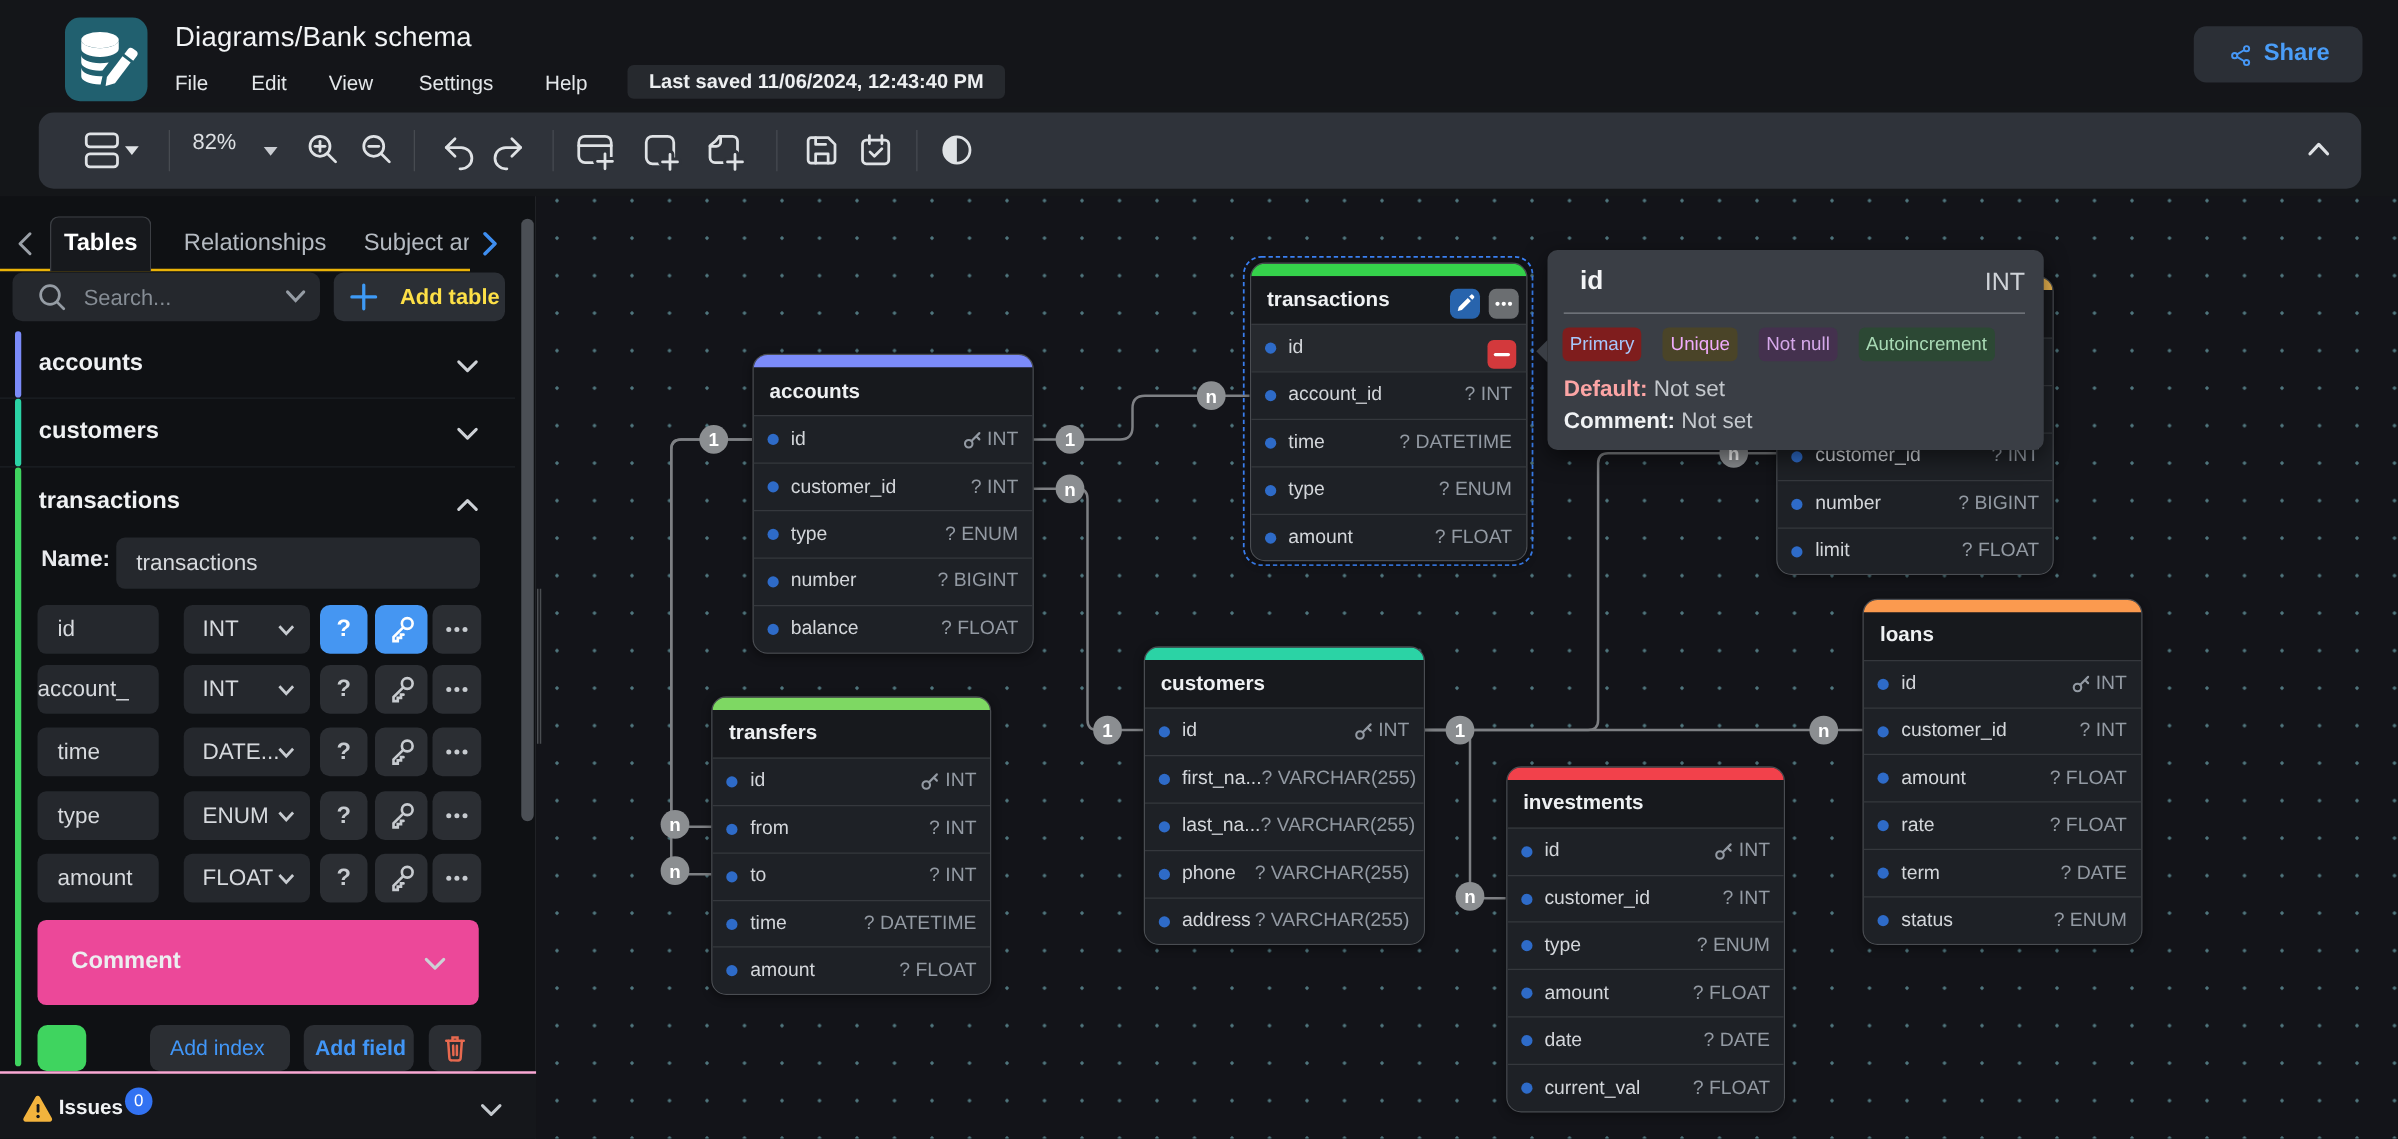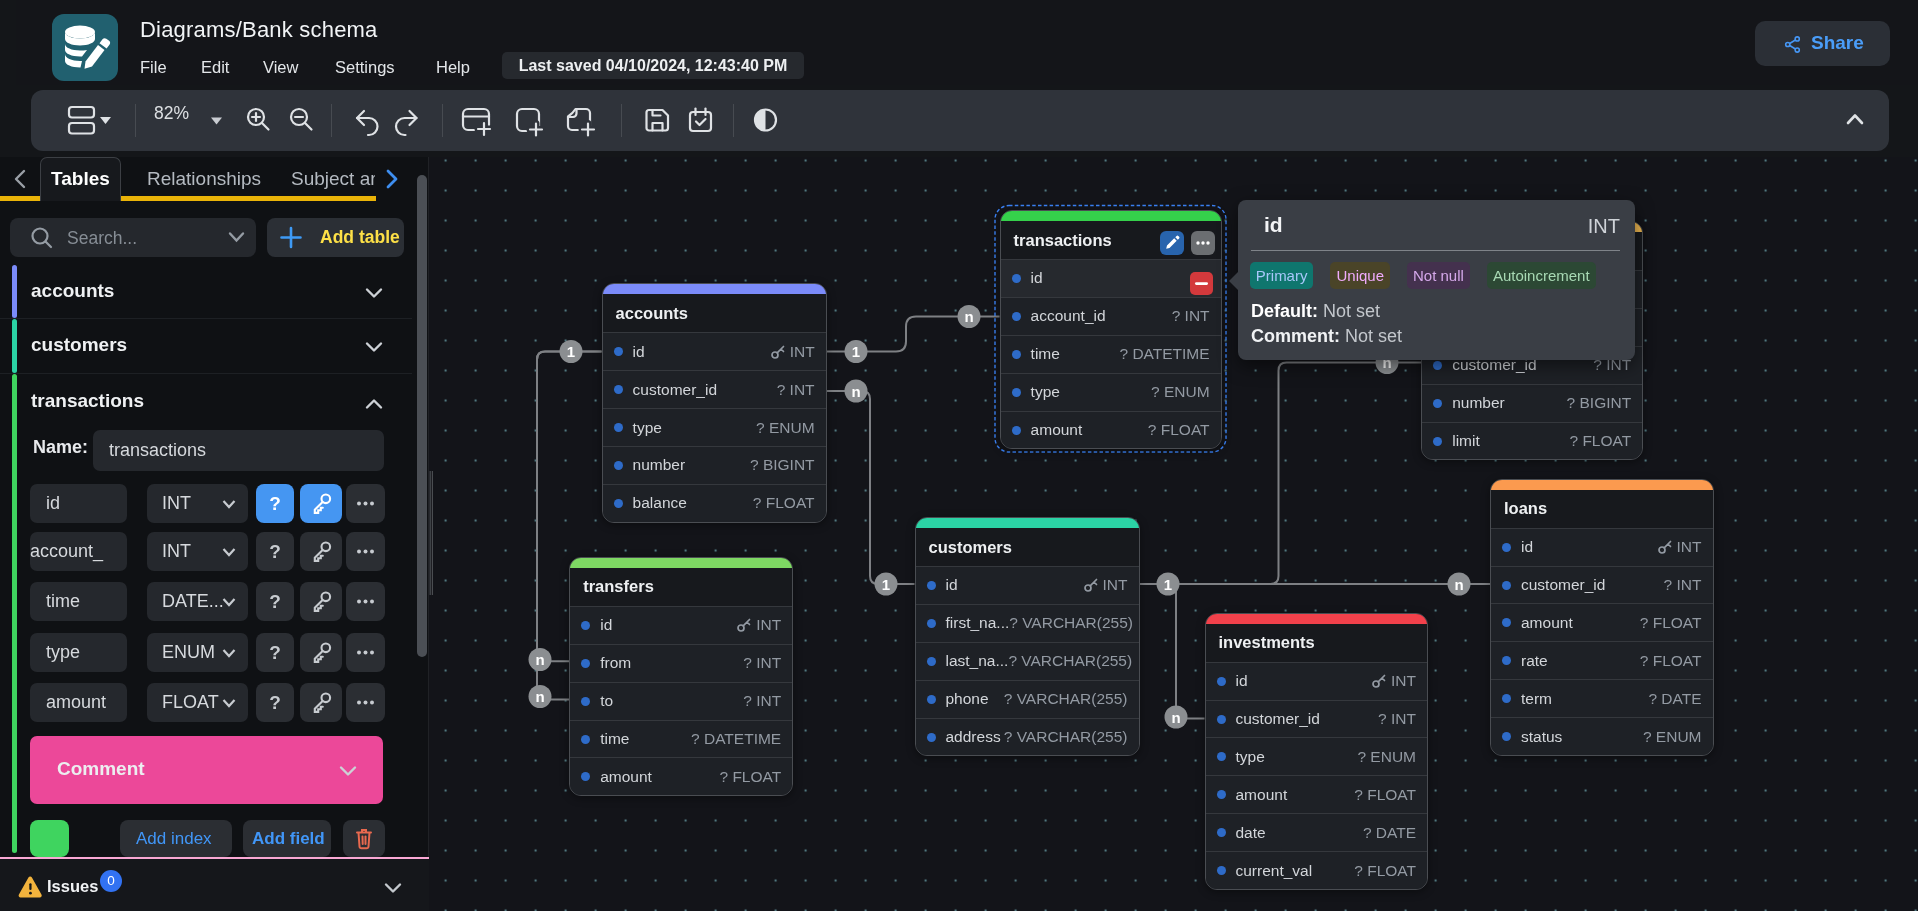--- a/index.html
+++ b/index.html
@@ -13,21 +13,21 @@
 .menu{position:absolute;top:58px;font-size:16.5px;color:#e3e6e9}
 .chip{position:absolute;left:486px;top:52px;width:302px;height:27px;background:#26292e;border-radius:5px;color:#edeff1;font-weight:bold;font-size:16px;line-height:27px;text-align:center}
 .share{position:absolute;left:1739px;top:21px;width:135px;height:45px;background:#2b2f36;border-radius:10px}
 .share span{position:absolute;left:56px;top:11px;color:#4a9df8;font-weight:bold;font-size:19px}
 
 .tbar{position:absolute;left:31px;top:90px;width:1858px;height:61px;background:#2f333a;border-radius:12px}
 .tdiv{position:absolute;top:14px;width:1px;height:33px;background:#474b51}
 .zoomtxt{position:absolute;left:152px;top:11px;font-size:17.5px;color:#dde0e3}
 
 .side{position:absolute;left:0;top:157px;width:429px;height:754px;background:#0f1114;border-right:1px solid #202226}
-.tabs{position:absolute;left:0;top:0;width:376px;height:44px;border-bottom:5px solid #eab308}
+.tabs{position:absolute;left:0;top:16px;width:376px;height:44px;border-bottom:2px solid #eab308}
 .tabbox{position:absolute;left:40px;top:0;width:81px;height:44px;background:#17191d;border:1px solid #3c3f44;border-bottom:none;border-radius:7px 7px 0 0;color:#fff;font-weight:bold;font-size:19px;text-align:center;line-height:42px}
 .tabtxt{position:absolute;top:11px;font-size:19px;color:#b4bac1}
 .srch{position:absolute;left:10px;top:61px;width:246px;height:39px;background:#25282d;border-radius:8px}
 .srch span{position:absolute;left:57px;top:9.5px;color:#868d95;font-size:17.5px}
 .addtbl{position:absolute;left:267px;top:61px;width:137px;height:39px;background:#2b2f35;border-radius:8px}
 .addtbl span{position:absolute;left:53px;top:9px;color:#fde047;font-weight:bold;font-size:17.5px}
 .acc{position:absolute;left:0;width:412px;border-bottom:1px solid #1d2024}
 .acc .strip{position:absolute;left:12px;top:0;bottom:0;width:5px;border-radius:3px}
 .acc .t{position:absolute;left:31px;font-size:19px;font-weight:bold;color:#eff1f3}
 .inp{background:#25282d;border-radius:7px;position:absolute;color:#d6d9dd;font-size:18px}
@@ -67,21 +67,21 @@
     <path d="M47.5 29.2 l3 -4 c.9 -1.2 2.6 -1.4 3.8 -.5 l2.8 2.1 c1.2 .9 1.4 2.6 .5 3.8 l-3 4 z"></path>
    </g>
   </svg>
  </div>
  <div class="title">Diagrams/Bank schema</div>
  <div class="menu" style="left:124px">File</div>
  <div class="menu" style="left:185px">Edit</div>
  <div class="menu" style="left:247px">View</div>
  <div class="menu" style="left:319px">Settings</div>
  <div class="menu" style="left:420px">Help</div>
- <div class="chip">Last saved 04/10/2024, 12:43:40 PM</div>
+ <div class="chip">Last saved 11/06/2024, 12:43:40 PM</div>
  <div class="share">
   <svg width="19" height="19" viewBox="0 0 24 24" style="position:absolute;left:28px;top:14px" fill="none" stroke="#4697f6" stroke-width="2">
    <circle cx="18" cy="5" r="2.6"></circle>
           <circle cx="6" cy="12" r="2.6"></circle>
           <circle cx="18" cy="19" r="2.6"></circle>
    <line x1="8.4" y1="10.7" x2="15.7" y2="6.3"></line>
           <line x1="8.4" y1="13.3" x2="15.7" y2="17.7"></line>
   </svg>
   <span>Share</span>
  </div>
@@ -509,19 +509,19 @@
  <div class="tr"><span class="dot"></span>term<span class="ty">? DATE</span></div>
  <div class="tr"><span class="dot"></span>status<span class="ty">? ENUM</span></div>
 </div>
 
 <div class="popup">
  <div style="position:absolute;left:-9px;top:72px;width:0;height:0;border-top:9px solid transparent;border-bottom:9px solid transparent;border-right:9px solid #3a3e45"></div>
  <div style="position:absolute;left:26px;top:13px;font-size:21px;font-weight:bold;color:#f3f4f6">id</div>
  <div style="position:absolute;right:15px;top:15px;font-size:20px;color:#cfd3d8">INT</div>
  <div style="position:absolute;left:13px;top:50px;width:369px;height:1px;background:rgba(195,200,205,.5)"></div>
  <div style="position:absolute;left:11.8px;top:62.3px;white-space:nowrap">
-  <span class="tag" style="background:#0f766e;color:#a8c7fa">Primary</span><span class="tag" style="background:#4a4428;color:#f0abfc">Unique</span><span class="tag" style="background:#44314e;color:#d5a8ea">Not null</span><span class="tag" style="background:#2c4834;color:#a8d9b4;margin-right:0">Autoincrement</span>
- </div>
- <div style="position:absolute;left:13px;top:101px;font-size:18px;color:#c3c7cc"><b style="color:#ffffff">Default:</b> Not set</div>
+  <span class="tag" style="background:#7f1d1d;color:#a8c7fa">Primary</span><span class="tag" style="background:#4a4428;color:#f0abfc">Unique</span><span class="tag" style="background:#44314e;color:#d5a8ea">Not null</span><span class="tag" style="background:#2c4834;color:#a8d9b4;margin-right:0">Autoincrement</span>
+ </div>
+ <div style="position:absolute;left:13px;top:101px;font-size:18px;color:#c3c7cc"><b style="color:#fca5a5">Default:</b> Not set</div>
  <div style="position:absolute;left:13px;top:125.5px;font-size:18px;color:#c3c7cc"><b style="color:#f0f2f4">Comment:</b> Not set</div>
 </div>
 </div>
 </div>
 
 </body></html>

